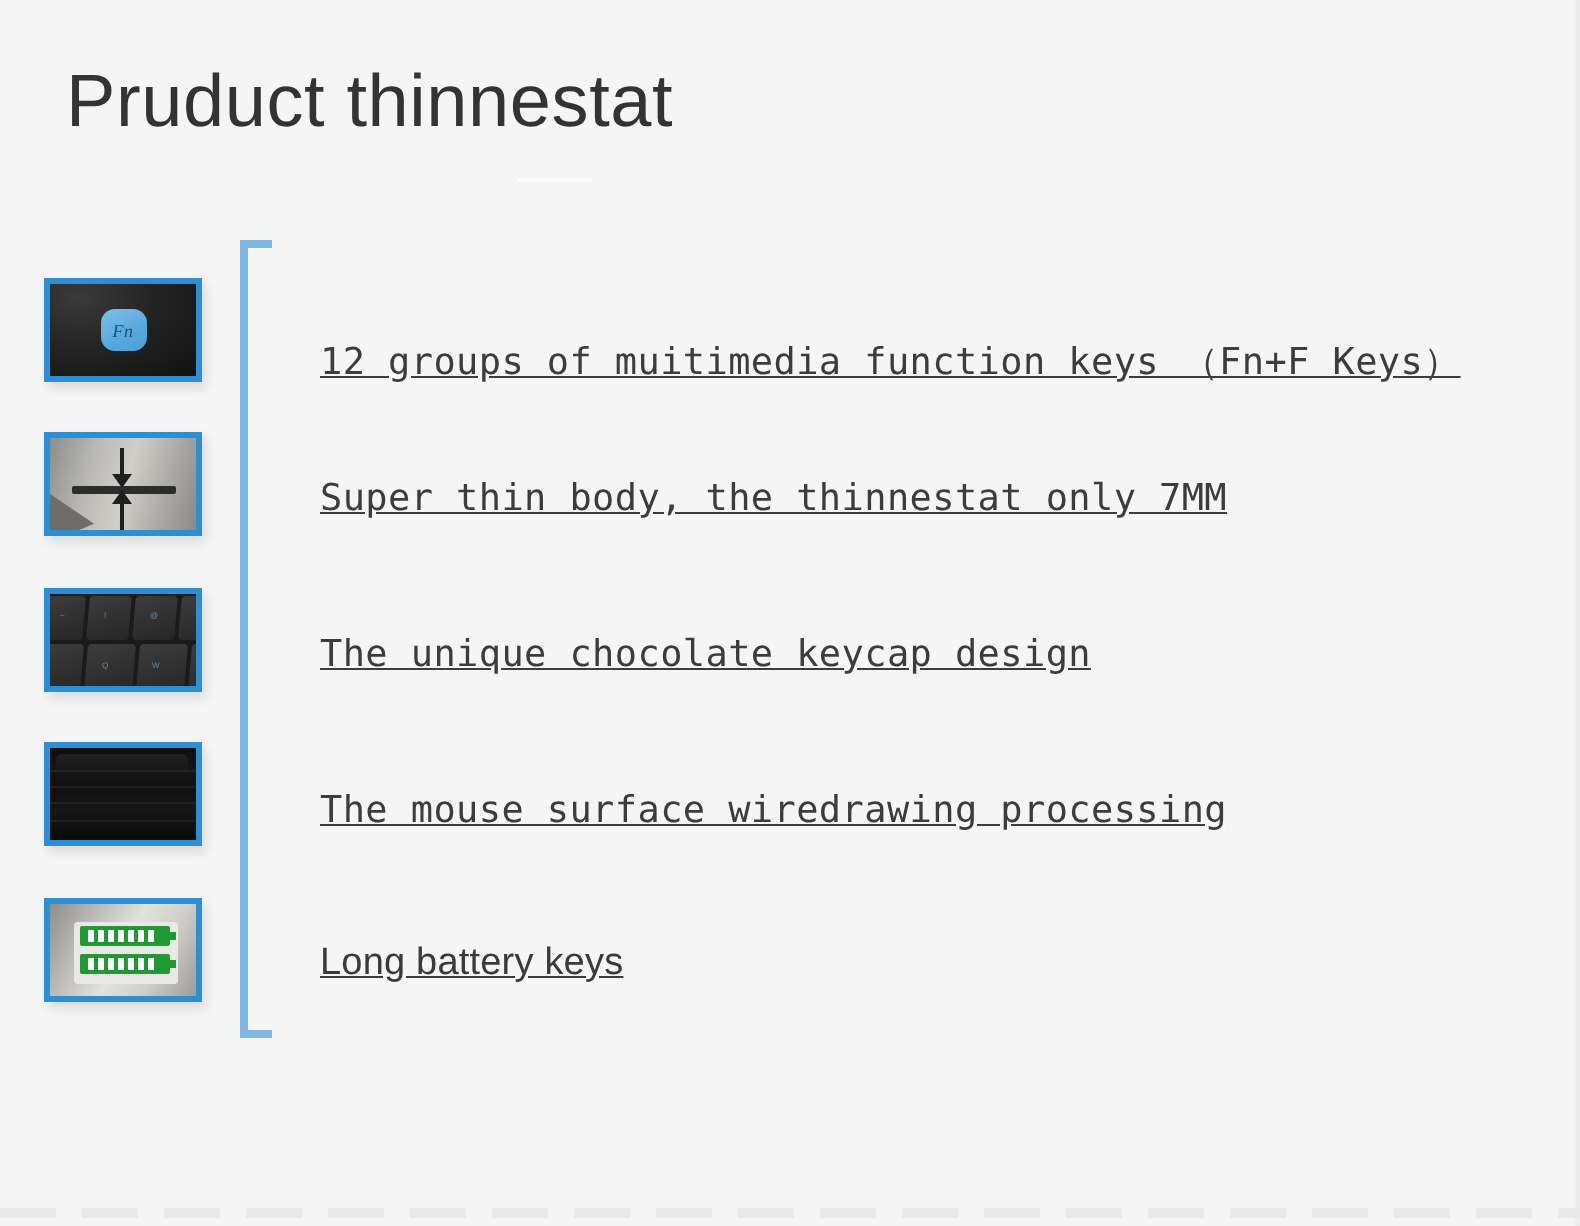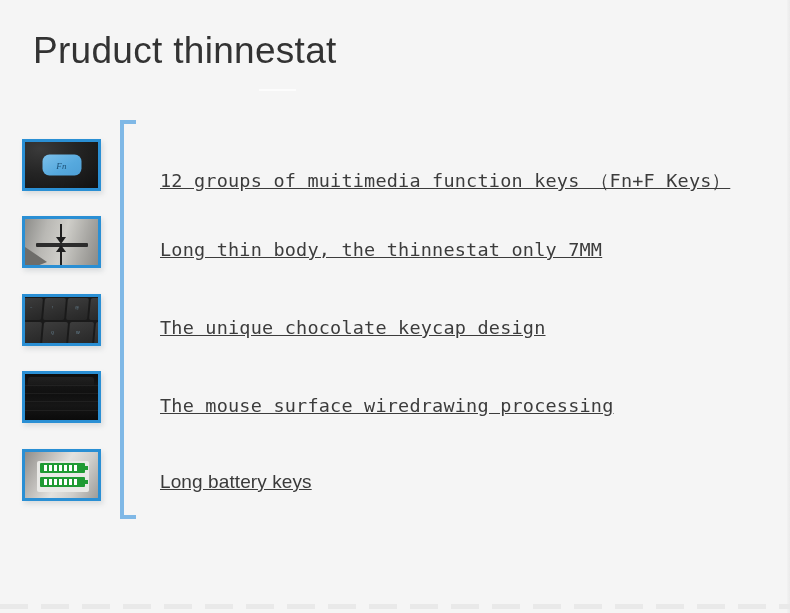--- a/index.html
+++ b/index.html
@@ -104,21 +104,21 @@
 
   
   .tb-fn .inner {
     background:
       radial-gradient(ellipse at 20% 15%, #3a3a3a 0%, #242424 45%, #111 100%);
   }
   .tb-fn .fnkey {
     position: absolute;
     left: 50%; top: 50%;
     transform: translate(-50%, -50%);
-    width: 39px; height: 21px;
+    width: 23px; height: 21px;
     border-radius: 7px;
     background: linear-gradient(150deg, #7cc0ea 0%, #56a9de 60%, #4d9fd6 100%);
     color: #1b4f75;
     font-family: "Liberation Serif", serif;
     font-style: italic;
     font-size: 9px;
     display: flex;
     align-items: center;
     justify-content: center;
     letter-spacing: 0.2px;
@@ -342,21 +342,21 @@
     </div>
   </div>
 
 </div>
 
 <div class="features">
   <div class="feature-row" style="top:48px">
     <span class="txt">12 groups of muitimedia function keys （Fn+F Keys）</span>
   </div>
   <div class="feature-row" style="top:119px">
-    <span class="txt">Long thin body, the thinnestat only 7MM</span>
+    <span class="txt">Super thin body, the thinnestat only 7MM</span>
   </div>
   <div class="feature-row" style="top:197px">
     <span class="txt">The unique chocolate keycap design</span>
   </div>
   <div class="feature-row" style="top:275px">
     <span class="txt">The mouse surface wiredrawing processing</span>
   </div>
   <div class="feature-row alt" style="top:351px">
     <span class="txt">Long battery keys</span>
   </div>

